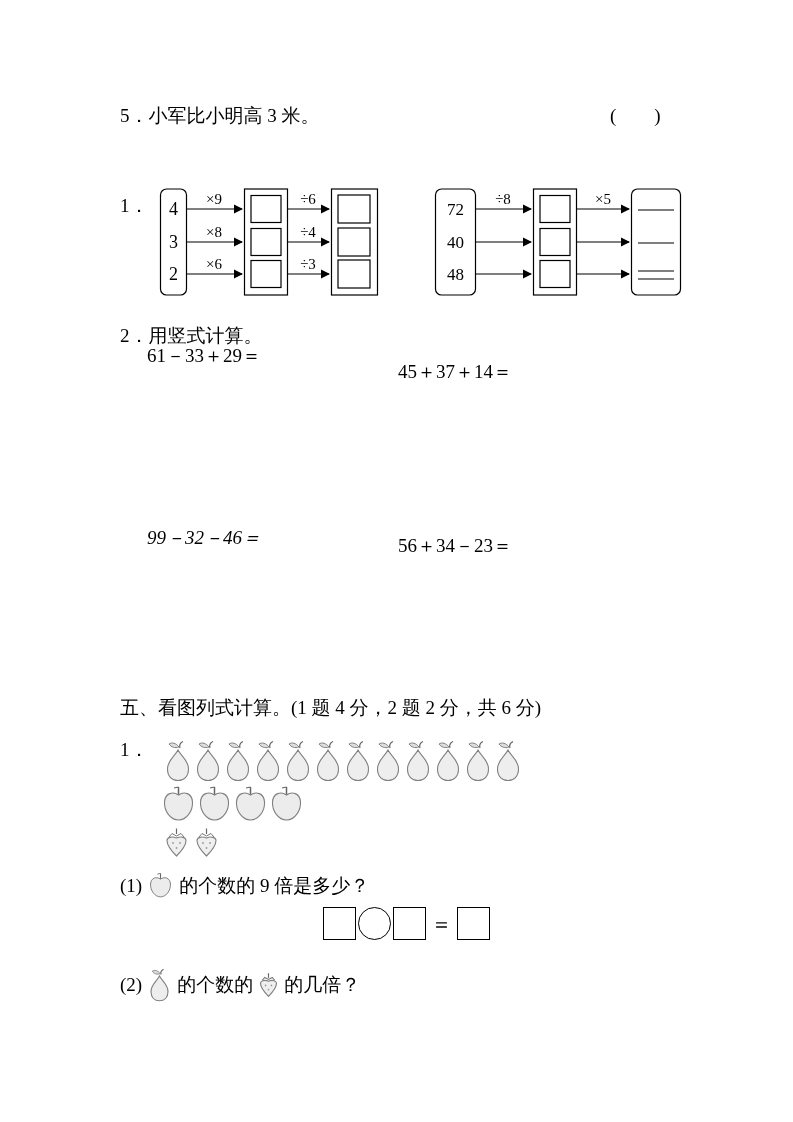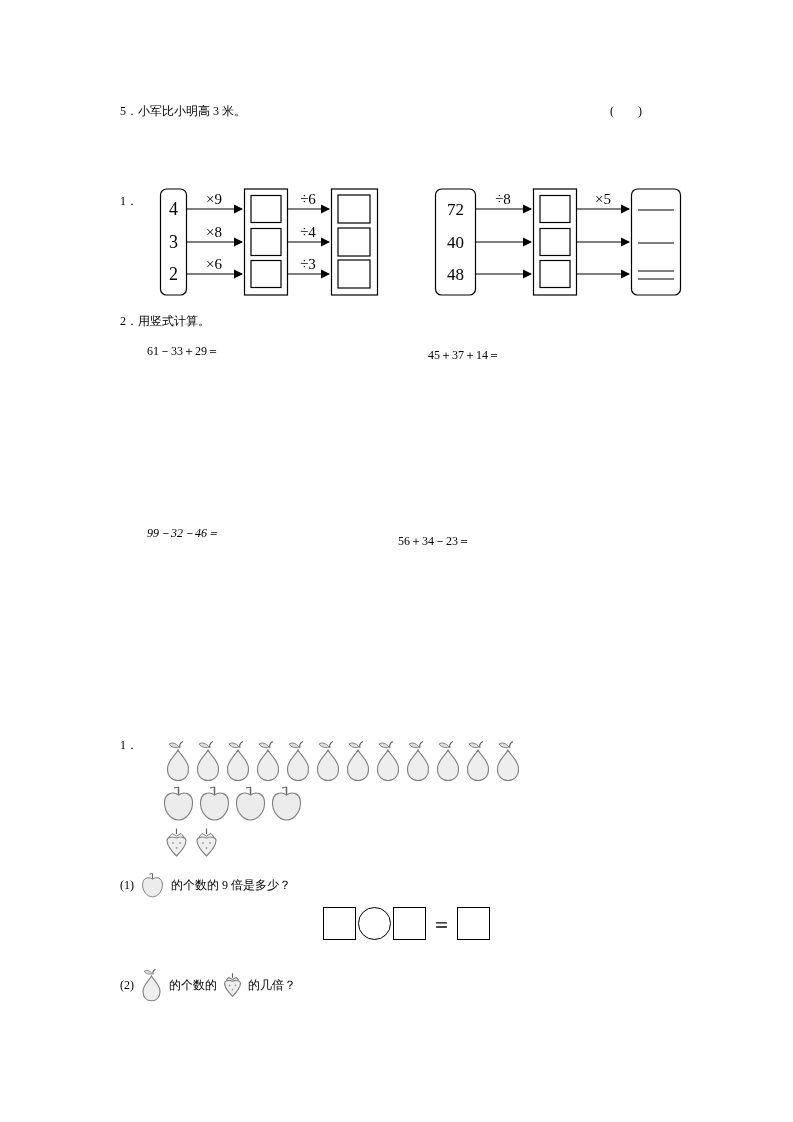--- a/index.html
+++ b/index.html
@@ -3,21 +3,21 @@
 <meta charset="utf-8">
 <style>
   * { margin:0; padding:0; box-sizing:border-box; }
   html,body { background:#ffffff; }
   .page {
     position:relative; width:793px; height:1122px; background:#ffffff;
     font-family:"Liberation Serif","DejaVu Serif",serif; color:#000;
     overflow:hidden;
   }
   .abs { position:absolute; }
-  .t { font-size:12px; line-height:1.25; white-space:nowrap; }
+  .t { font-size:19px; line-height:1.25; white-space:nowrap; }
   svg text { font-family:"Liberation Serif","DejaVu Serif",serif; fill:#000; }
   .fruit-row { display:flex; align-items:flex-end; }
   #apple-row { gap:1px; }
   #strawberry-row { gap:5px; }
   .inline-line { display:flex; align-items:center; gap:5px; }
   .equation-row { display:flex; align-items:center; gap:2px; }
   .eq-square { width:33px; height:33px; border:1.5px solid #000; display:inline-block; background:#fff; }
   .eq-circle { width:33px; height:33px; border:1.5px solid #000; border-radius:50%; display:inline-block; background:#fff; }
   .eq-equals { font-size:21px; margin:0 3px; }
 </style>
@@ -93,26 +93,27 @@
     <line x1="145" y1="92" x2="197" y2="92" stroke="#000" stroke-width="1.2" marker-end="url(#arrR)"></line>
     <text x="171" y="22" font-size="15" text-anchor="middle">×5</text>
 
     <rect x="199.5" y="7" width="49" height="106" rx="6" fill="none" stroke="#000" stroke-width="1.2"></rect>
     <line x1="206" y1="28" x2="242" y2="28" stroke="#000" stroke-width="1.2"></line>
     <line x1="206" y1="61" x2="242" y2="61" stroke="#000" stroke-width="1.2"></line>
     <line x1="206" y1="89" x2="242" y2="89" stroke="#000" stroke-width="1.2"></line>
     <line x1="206" y1="97" x2="242" y2="97" stroke="#000" stroke-width="1.2"></line>
   </svg>
 
-  <div class="abs t" style="left:120px; top:314px;">2．用竖式计算。</div>
+  <div class="abs t" style="left:120px; top:324px;">2．用竖式计算。</div>
   <div class="abs t" style="left:147px; top:344px;">61－33＋29＝</div>
-  <div class="abs t" style="left:398px; top:348px;margin-left:30px;">45＋37＋14＝</div>
+  <div class="abs t" style="left:398px; top:360px;">45＋37＋14＝</div>
   <div class="abs t" style="left:147px; top:526px;font-style:italic;">99－32－46＝</div>
   <div class="abs t" style="left:398px; top:526px;margin-top:8px;">56＋34－23＝</div>
 
+  <div class="abs t" style="left:120px; top:696px;">五、看图列式计算。(1 题 4 分，2 题 2 分，共 6 分)</div>
   <div class="abs t" style="left:120px; top:738px;">1．</div>
 
   <div class="abs fruit-row" id="pear-row" style="left:163px; top:740px;">
     <svg width="30" height="42" viewBox="0 0 30 42">
       <path d="M17 8 C 16 5 17 3 20 1.5" fill="none" stroke="#666" stroke-width="1.2"></path>
       <path d="M16 7 C 13 3 9 2 6 4 C 8 7 12 8.5 16 7 Z" fill="#ddd" stroke="#777" stroke-width="0.9"></path>
       <path d="M15 10 C 12 16 4.5 20 4.5 29 C 4.5 36.5 9 40.5 15 40.5 C 21 40.5 25.5 36.5 25.5 29 C 25.5 20 18 16 15 10 Z" fill="#eee" stroke="#808080" stroke-width="1.1"></path>
     </svg>
 
     <svg width="30" height="42" viewBox="0 0 30 42">

